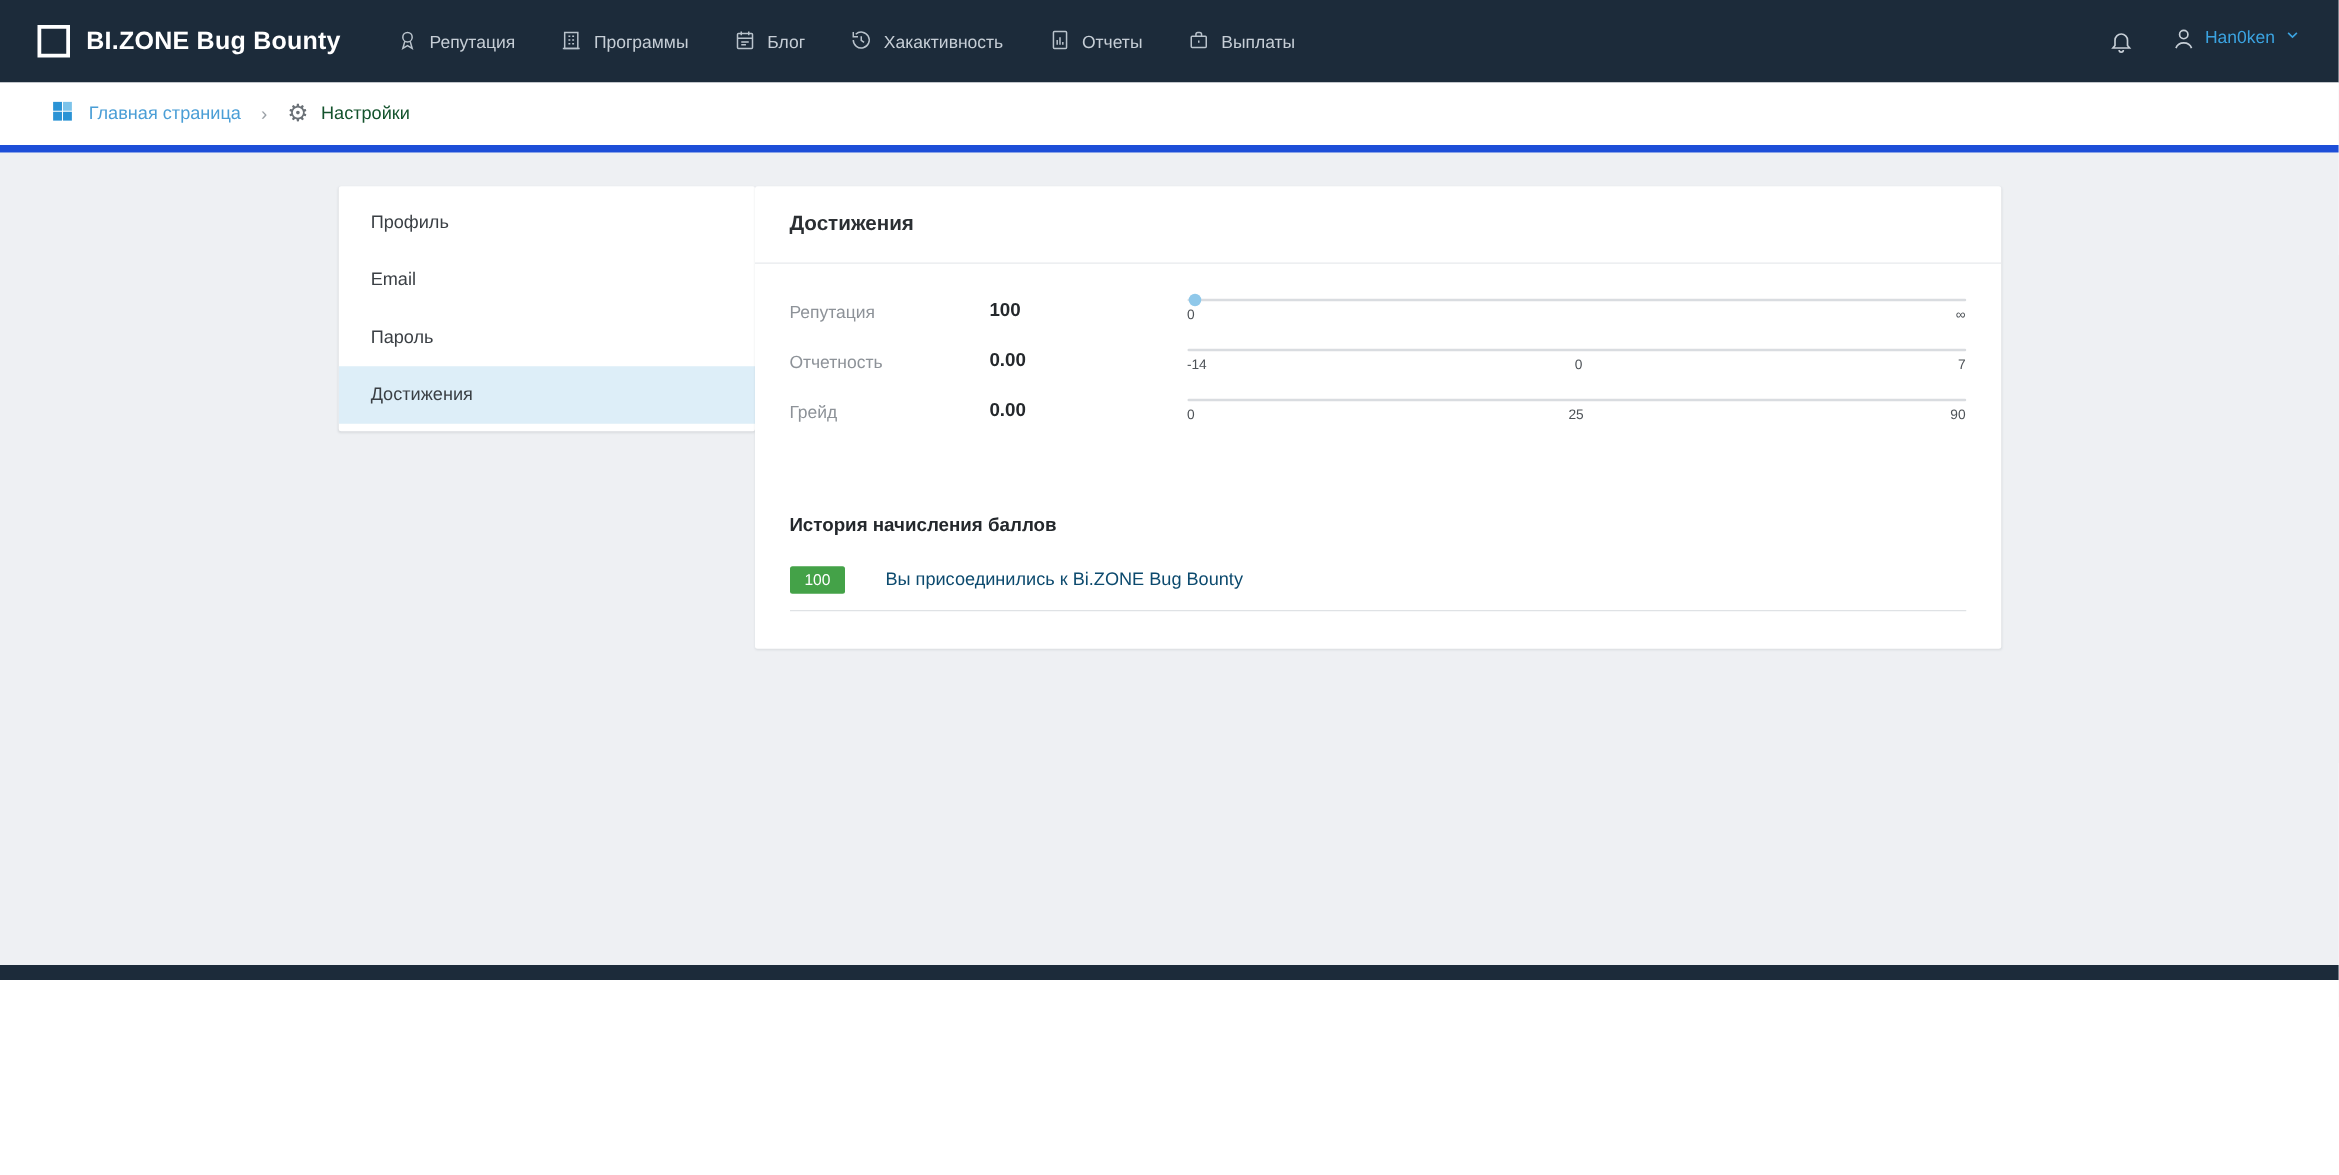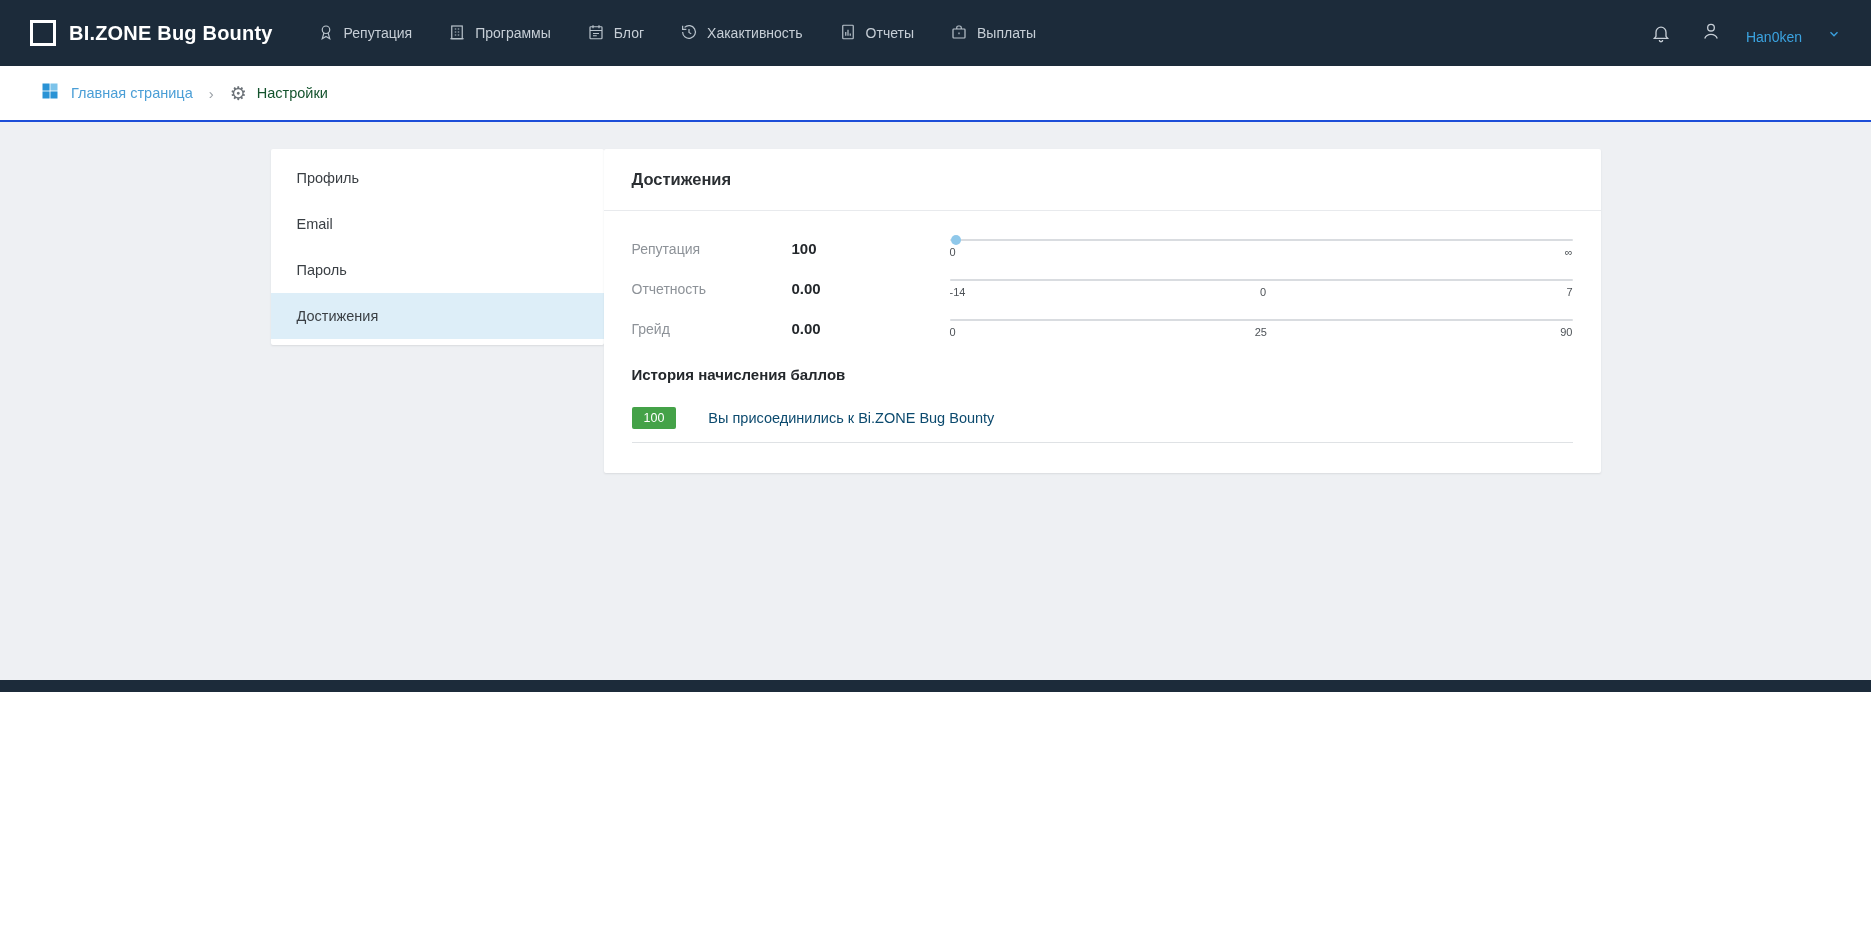--- a/index.html
+++ b/index.html
@@ -1,33 +1,33 @@
 <!DOCTYPE html>
 <html><head>
 <meta charset="utf-8">
 <style>
   * { margin:0; padding:0; box-sizing:border-box; }
   html,body { font-family:"Liberation Sans","DejaVu Sans",sans-serif; }
-  .page { width:1871px; height:692px; background:#eef0f3; position:relative; overflow:hidden; }
+  .page { width:1871px; height:784px; background:#eef0f3; position:relative; overflow:hidden; }
 
   
   .navbar { height:66px; background:#1c2b3a; display:flex; align-items:center; padding:0 30px; }
   .brand { display:flex; align-items:center; gap:13px; margin-right:44px; cursor:pointer; }
   .brand-logo { width:26px; height:26px; border:3px solid #ffffff; display:inline-block; }
   .brand-text { color:#ffffff; font-size:20px; font-weight:700; letter-spacing:.2px; white-space:nowrap; }
   .nav-items { display:flex; align-items:center; flex:1; }
   .nav-item { display:flex; align-items:center; gap:9px; color:#c6ced6; font-size:14px; margin-right:36px; cursor:pointer; white-space:nowrap; }
   .nav-item svg { stroke:#b9c3cc; }
   .nav-right { display:flex; align-items:center; gap:30px; }
   .bell-btn { cursor:pointer; display:flex; }
-  .user-menu { display:flex; align-items:flex-end; gap:25px; cursor:pointer; }
+  .user-menu { display:flex; align-items:flex-start; gap:7px; cursor:pointer; }
   .user-name { color:#3ba3e0; font-size:14px; }
 
   
-  .crumbbar { height:56px; background:#ffffff; border-bottom:2px solid #1d4ed8; display:flex; align-items:center; padding:0 40px; }
+  .crumbbar { height:56px; background:#ffffff; border-bottom:6px solid #1d4ed8; display:flex; align-items:center; padding:0 40px; }
   .crumb-home { display:flex; align-items:center; gap:11px; cursor:pointer; }
   .crumb-home-label { color:#4a9ed6; font-size:14.5px; }
   .crumb-sep { color:#9aa0a6; font-size:15px; margin:0 16px; }
   .crumb-current { display:flex; align-items:center; gap:10px; }
   .gear-glyph { font-family:"DejaVu Sans",sans-serif; color:#6b7177; font-size:19px; line-height:1; }
   .crumb-current-label { color:#14532d; font-size:14.5px; }
 
   
   .content { width:1330px; margin:27px auto 0; display:flex; align-items:flex-start; }
   .card { background:#ffffff; border-radius:2px; box-shadow:0 1px 2px rgba(30,40,50,.10); }
@@ -45,21 +45,21 @@
   .metric-value { width:158px; font-size:15px; font-weight:700; color:#24282c; }
   .slider { flex:1; }
   .slider-track { position:relative; height:2px; background:#d9dce0; border-radius:1px; }
   .slider-dot { position:absolute; left:1px; top:-4px; width:10px; height:10px; border-radius:50%; background:#8fc8ea; }
   .slider-scale { display:flex; justify-content:space-between; margin-top:5px; font-size:11px; color:#4d5257; }
   .slider-scale span { min-width:12px; }
   .slider-scale .mid { text-align:center; }
   .slider-scale .max { text-align:right; }
 
   .history { margin-top:26px; padding-top:2px; }
-  .history-title { font-size:15px; font-weight:700; color:#24282c; }
+  .history-title { font-size:15px; font-weight:700; color:#24282c;margin-top:46px; }
   .history-entry { margin-top:24px; display:flex; align-items:center; padding-bottom:13px; border-bottom:1px solid #dfe2e5; }
   .points-badge { background:#44a248; color:#ffffff; font-size:12.5px; font-weight:500; padding:4px 12px; border-radius:2px; }
   .entry-text { margin-left:32px; font-size:14.5px; color:#0c4a6e; }
 
   .footer-strip { position:absolute; left:0; right:0; bottom:0; height:12px; background:#1c2b3a; }
 </style>
 </head>
 <body>
 
 <div class="page">

